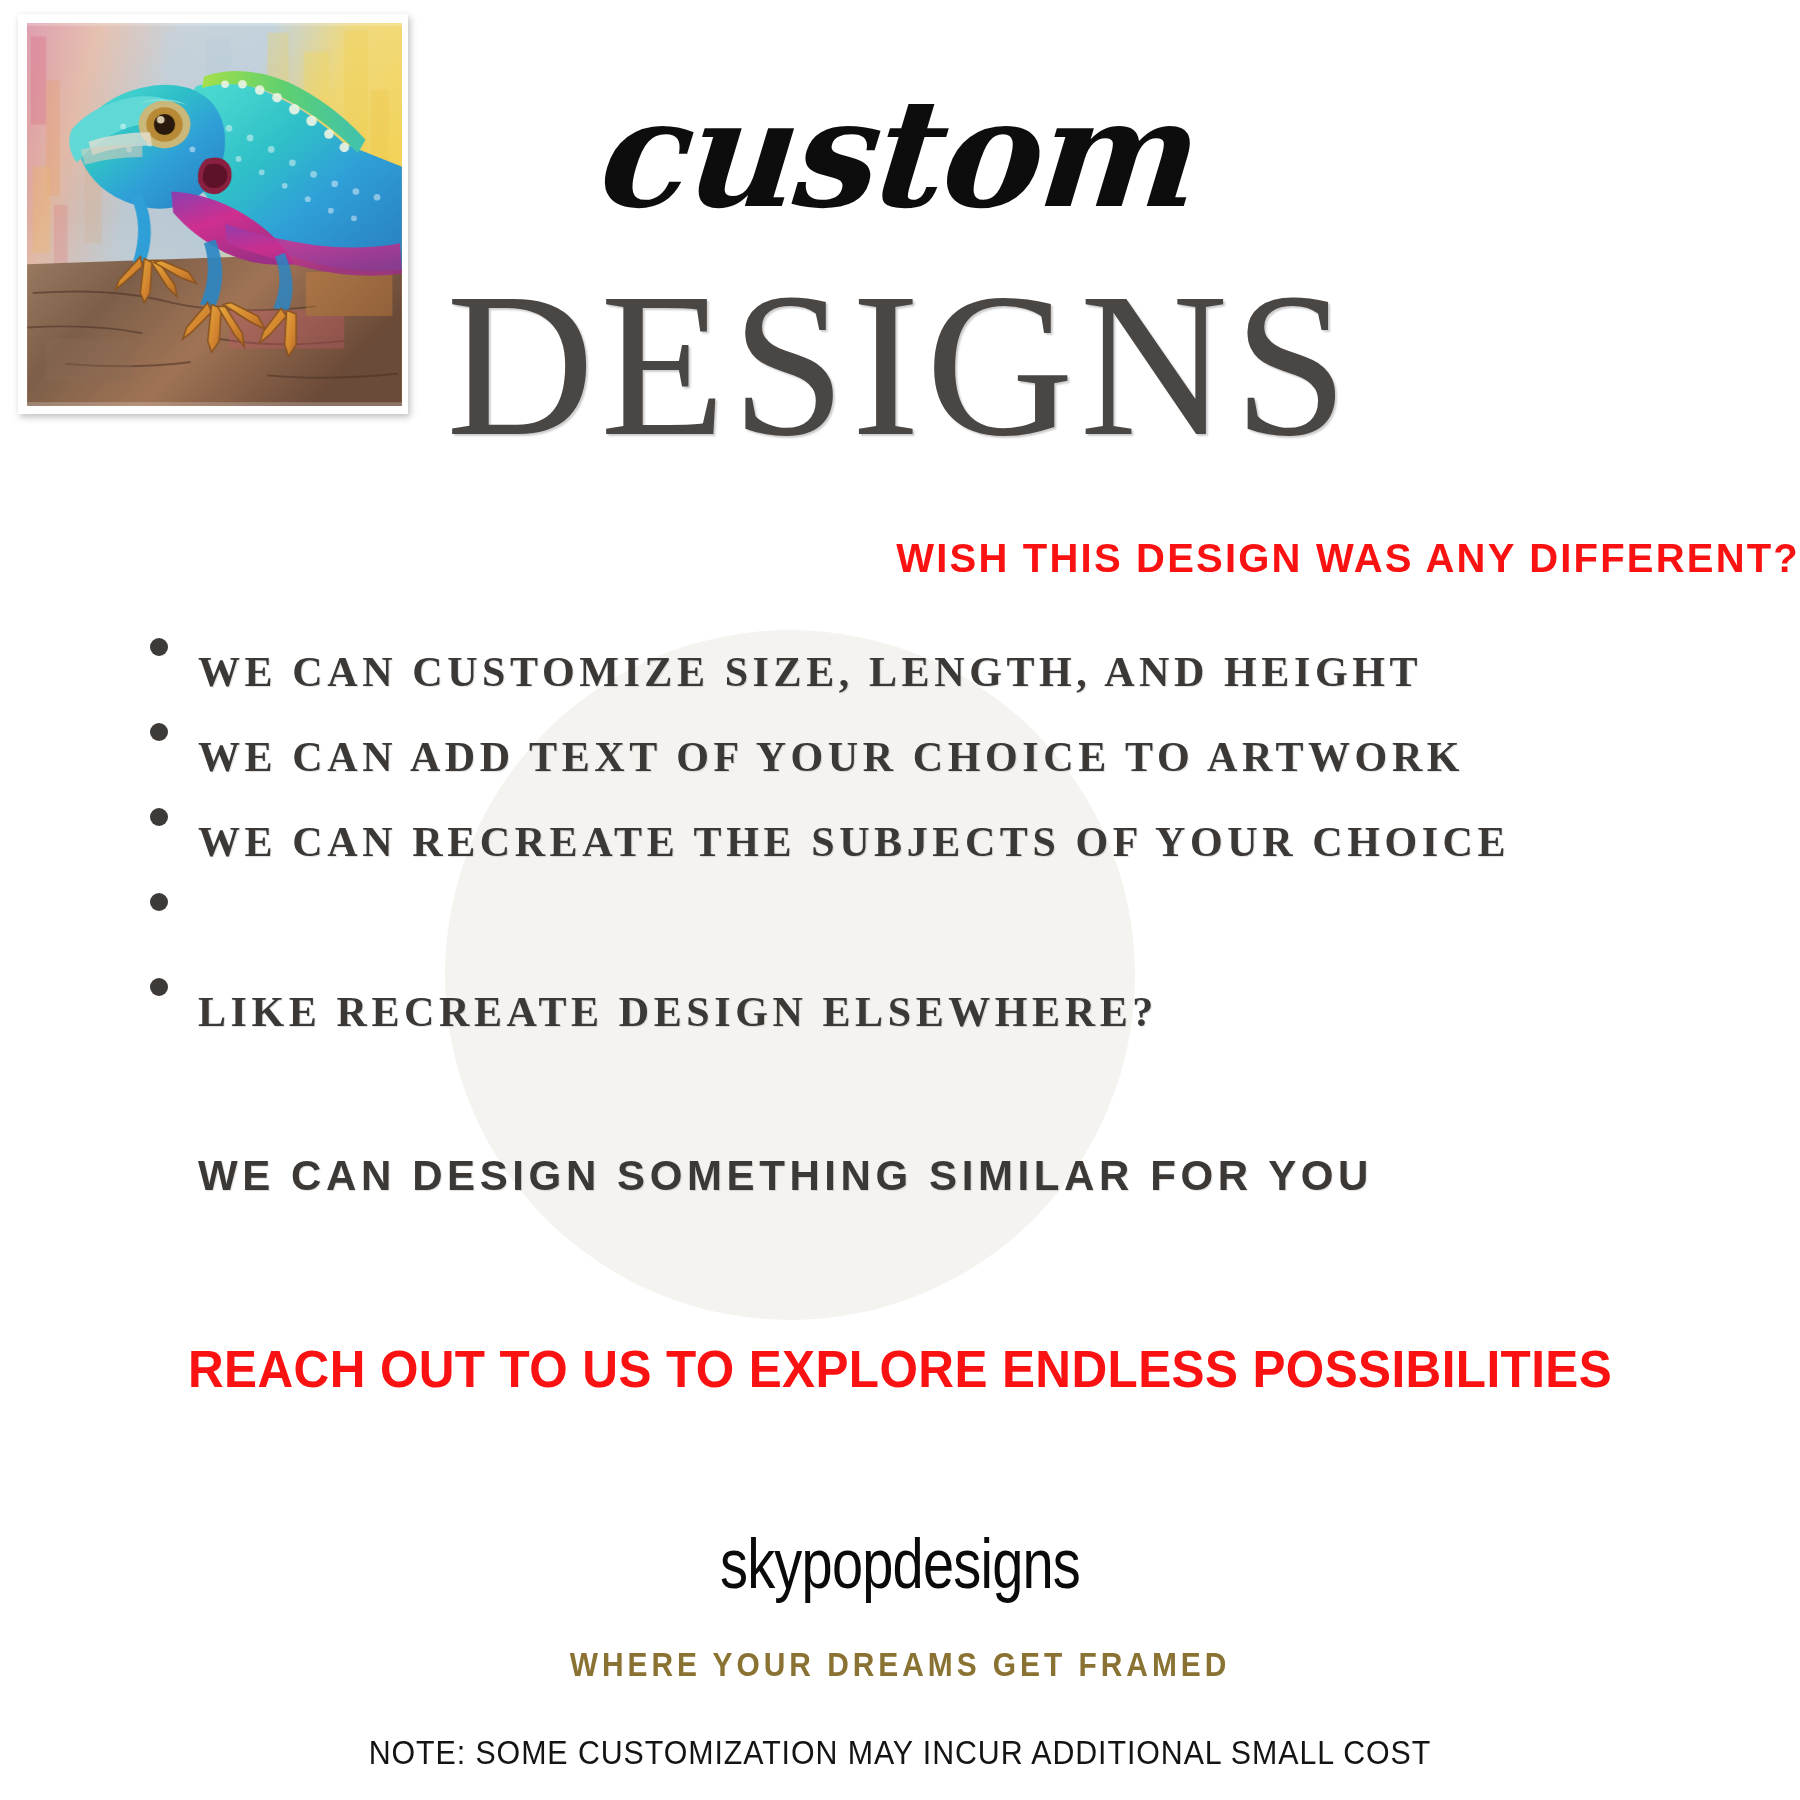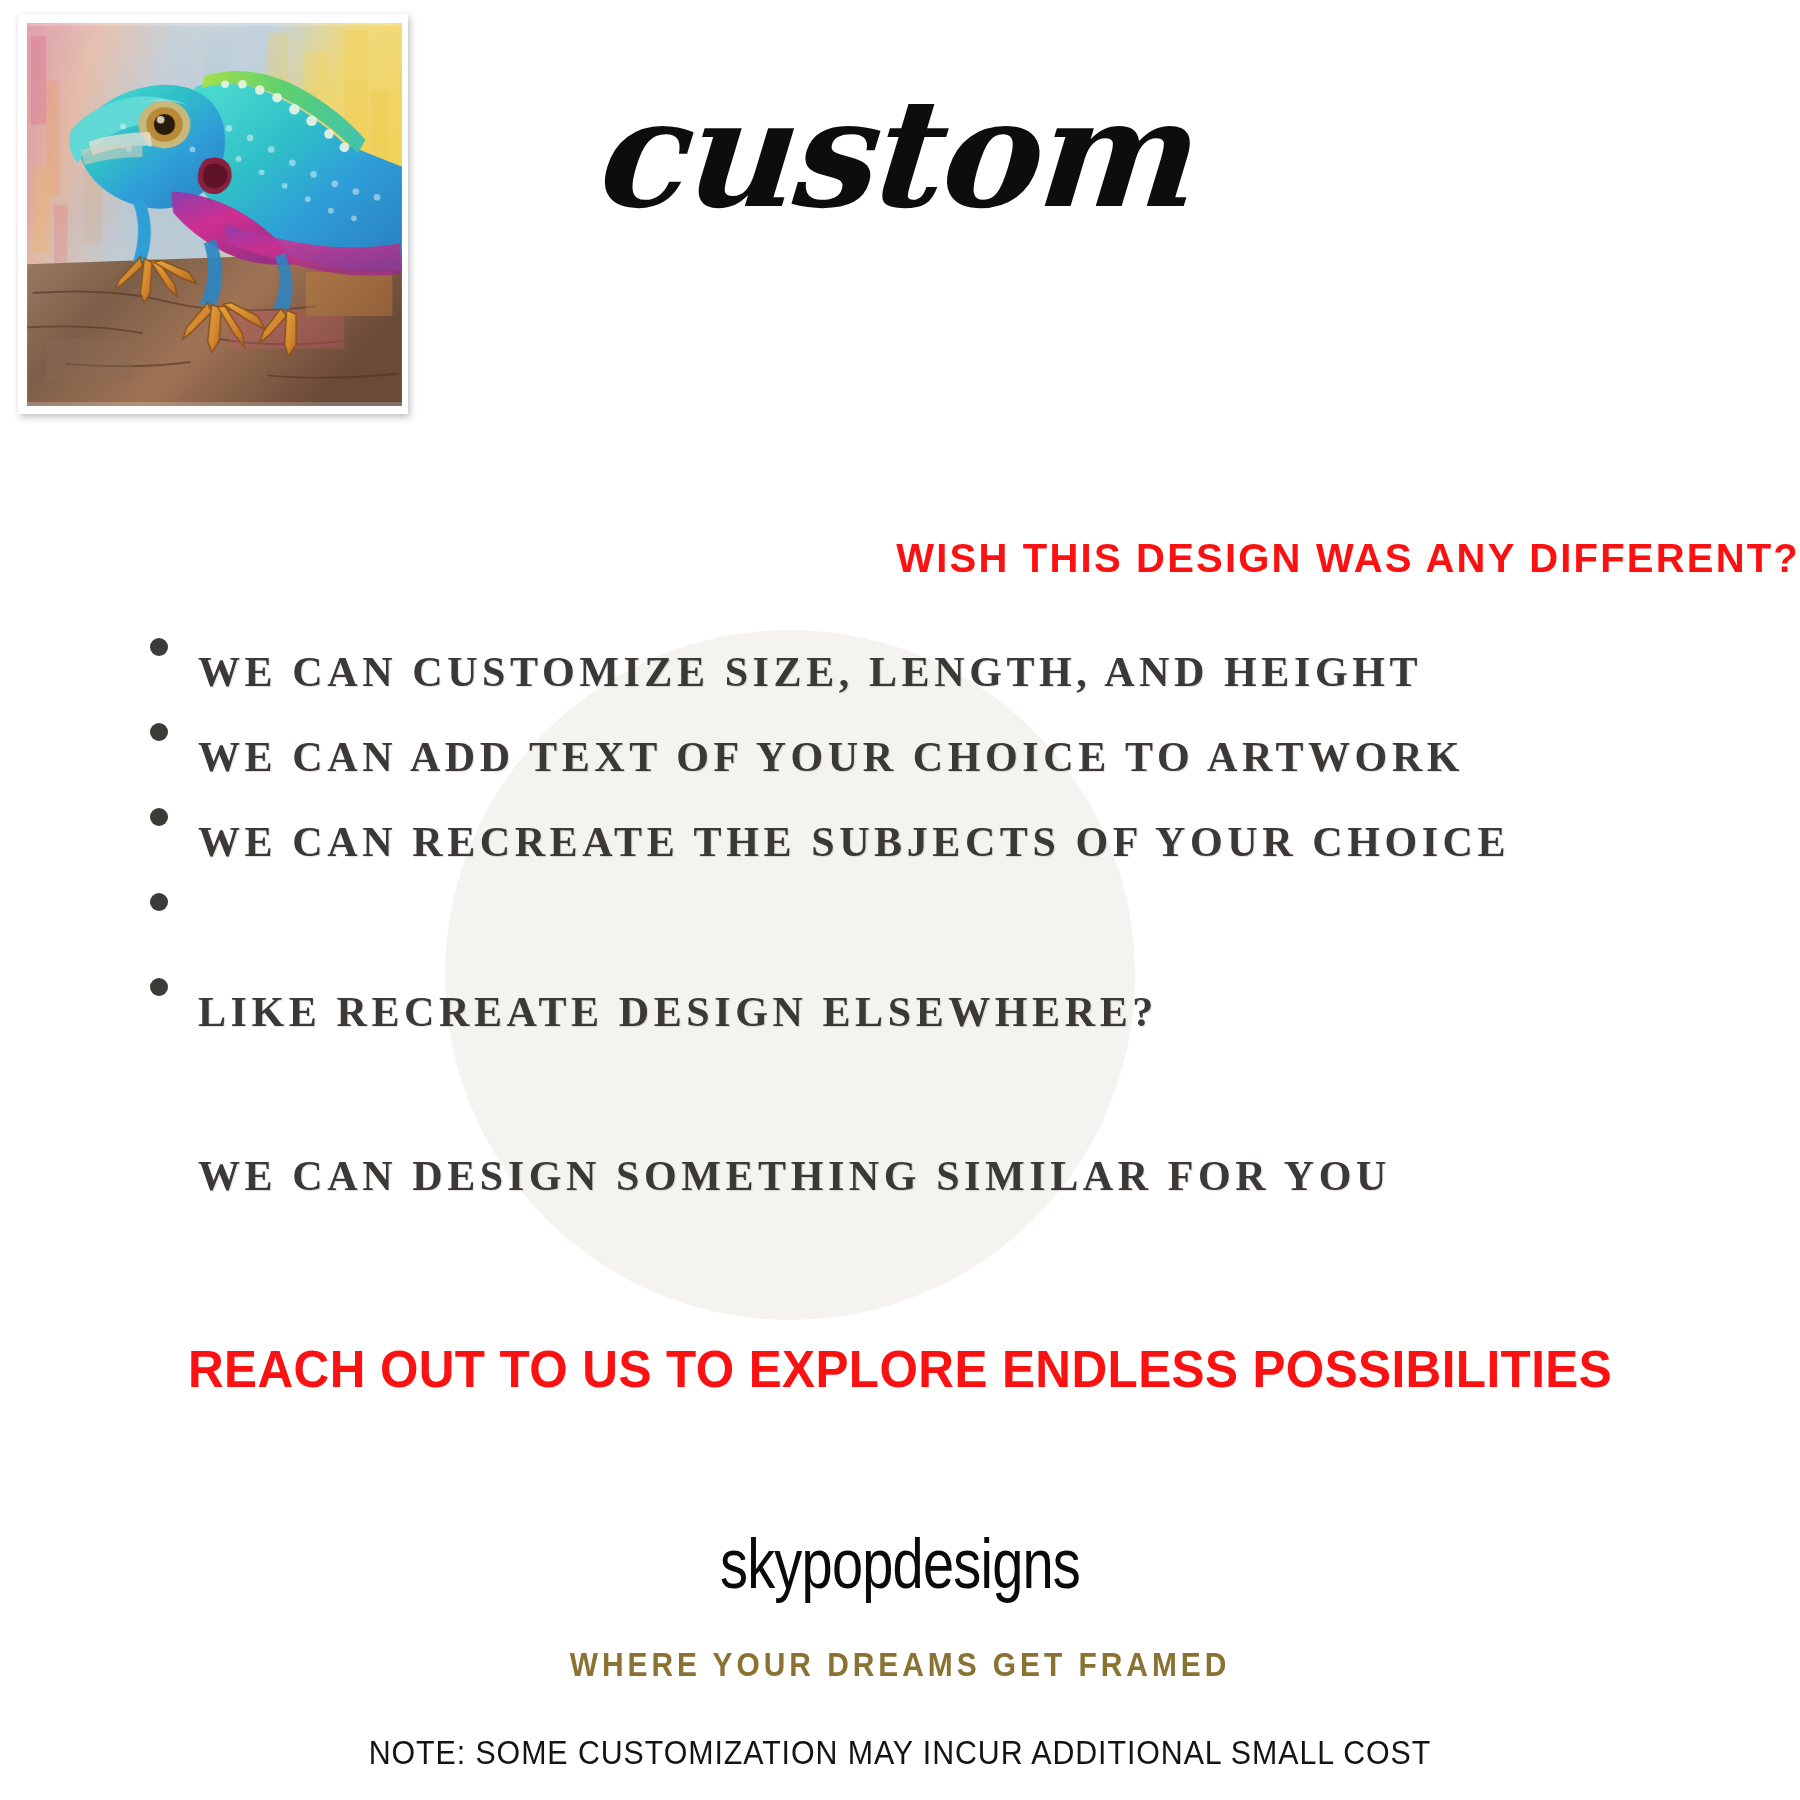--- a/index.html
+++ b/index.html
@@ -131,21 +131,21 @@
     font-size: 42px;
     letter-spacing: 4.6px;
     color: #3b3836;
     white-space: nowrap;
     text-shadow: 1px 1px 1px rgba(0,0,0,0.13);
   }
   #benefits-continuation {
     position: absolute;
     left: 198px;
     top: 1152px;
-    font-family: Liberation Serif, serif;
+    font-family: Liberation Sans, sans-serif;
     font-weight: 700;
     font-size: 42px;
     letter-spacing: 4.6px;
     color: #3b3836;
     white-space: nowrap;
     text-shadow: 1px 1px 1px rgba(0,0,0,0.13);
   }
 
   #cta-line {
     position: absolute;
@@ -359,20 +359,21 @@
         <rect x="0" y="396" width="390" height="4"></rect>
       </g>
     </svg>
   </div>
 </div>
 
 <div id="content">
 
   <div id="script-title">custom</div>
 
+  <div id="main-title">DESIGNS</div>
 
   <div id="tagline-question">WISH  THIS  DESIGN  WAS ANY DIFFERENT?</div>
 
   <ul id="benefits-list">
     <li class="benefit-row">
       <span class="benefit-bullet"></span>
       <span class="benefit-text">WE CAN CUSTOMIZE SIZE, LENGTH, AND HEIGHT</span>
     </li>
     <li class="benefit-row">
       <span class="benefit-bullet"></span>

